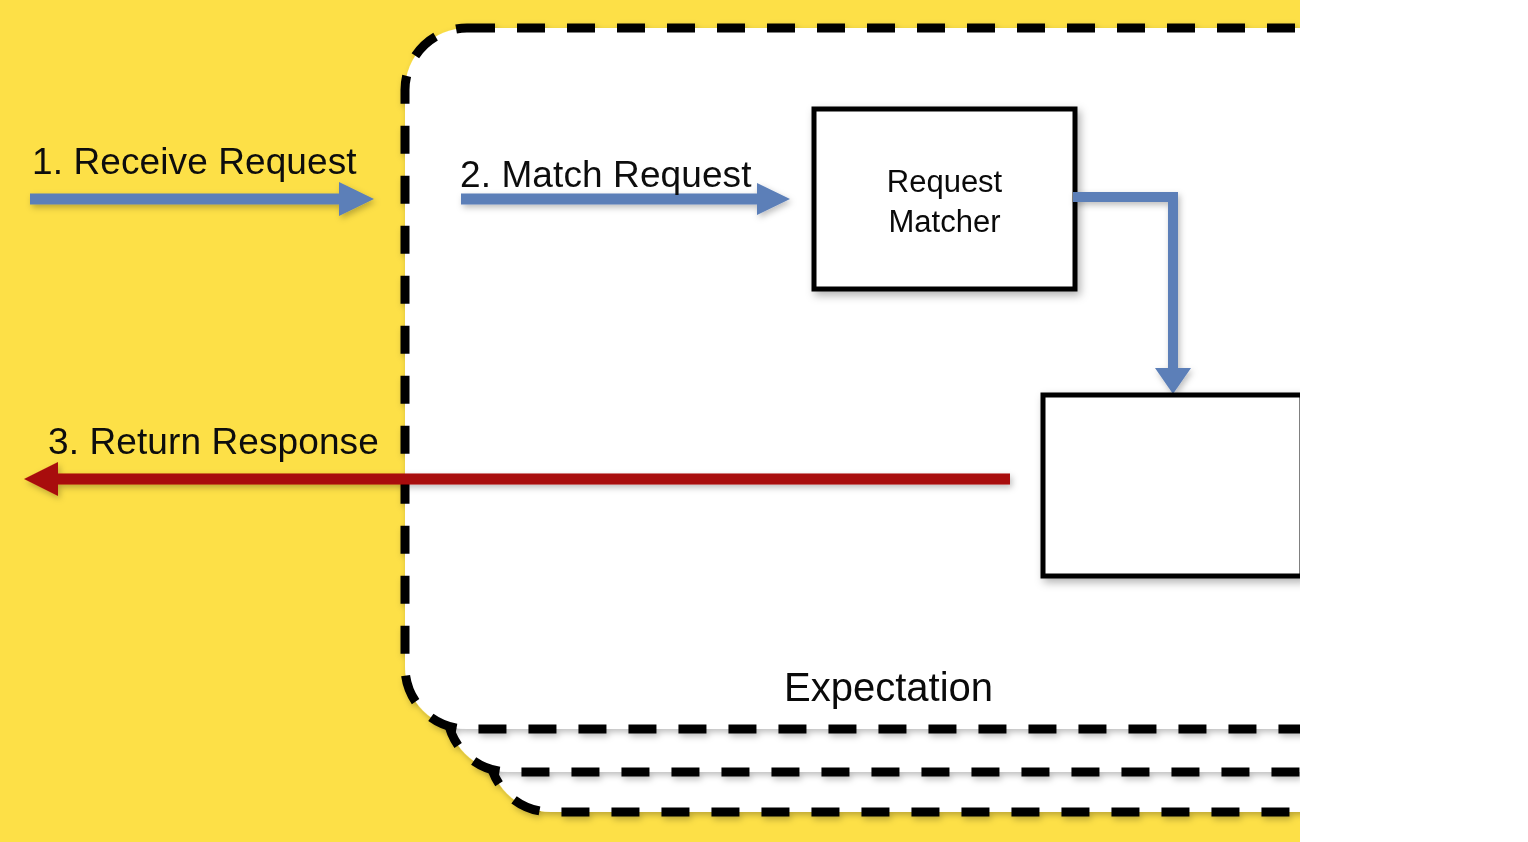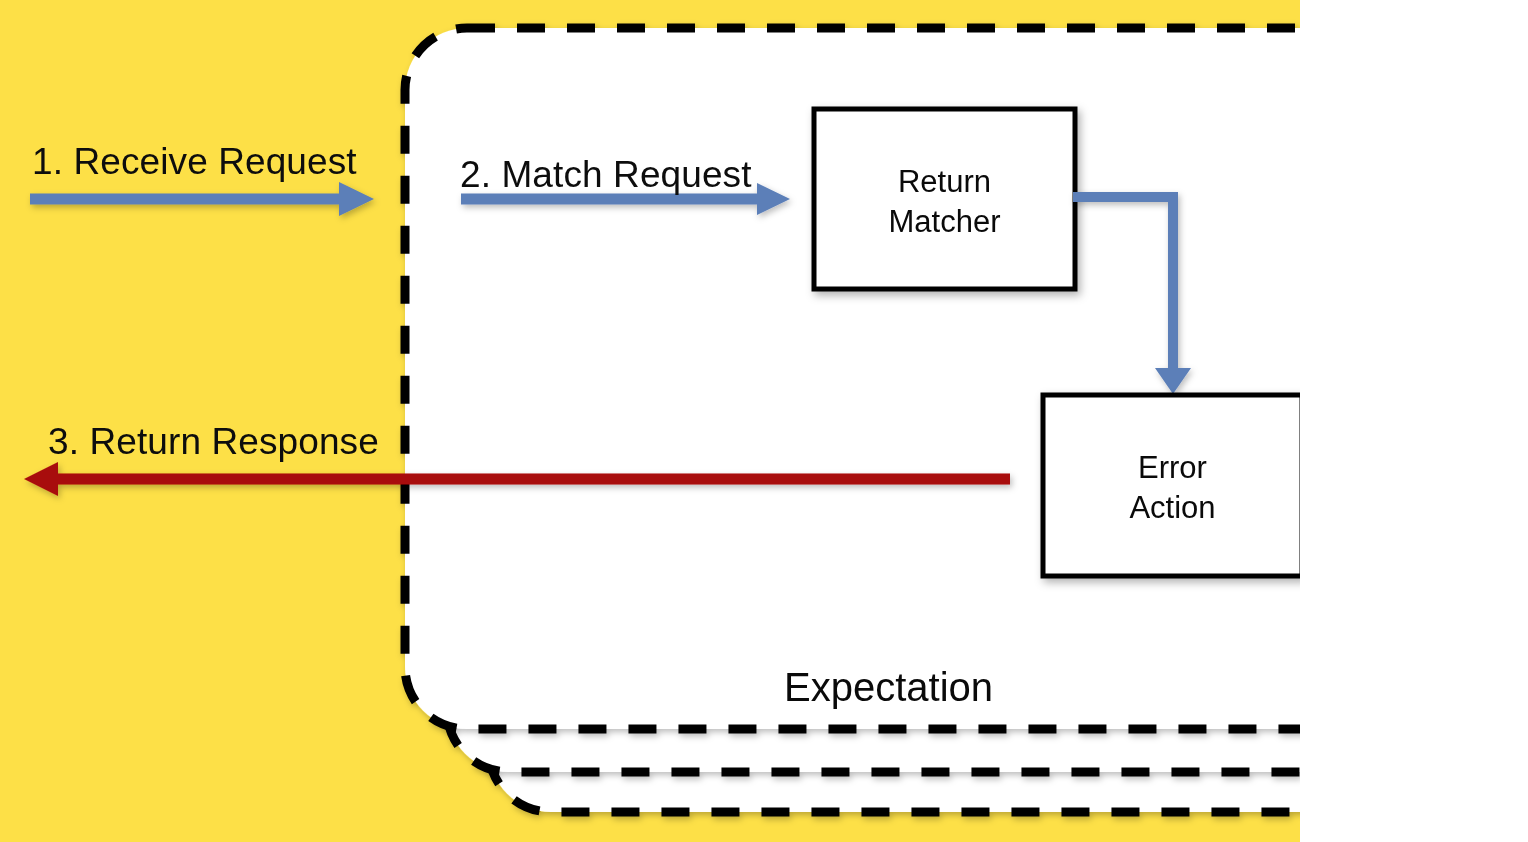--- a/index.html
+++ b/index.html
@@ -99,21 +99,19 @@
       <polygon points="58,462 24,479 58,496" fill="#A80A0A"></polygon>
     </g>
   </svg>
 
   <div class="flow-label" style="left:32px; top:141px;">1. Receive Request</div>
 
   <div class="flow-label" style="left:460px; top:154px;">2. Match Request</div>
 
   <div class="flow-label" style="left:48px; top:421px;">3. Return Response</div>
 
-  <div class="box-label" style="left:814px; top:162px; width:261px;">Return
+  <div class="box-label" style="left:814px; top:162px; width:261px;">Request
 Matcher</div>
 
-  <div class="box-label" style="left:1043px; top:448px; width:259px;">Error
-Action</div>
 
   <div class="container-label" style="left:784px; top:665px;">Expectation</div>
 
 </div>
 
 </body></html>

